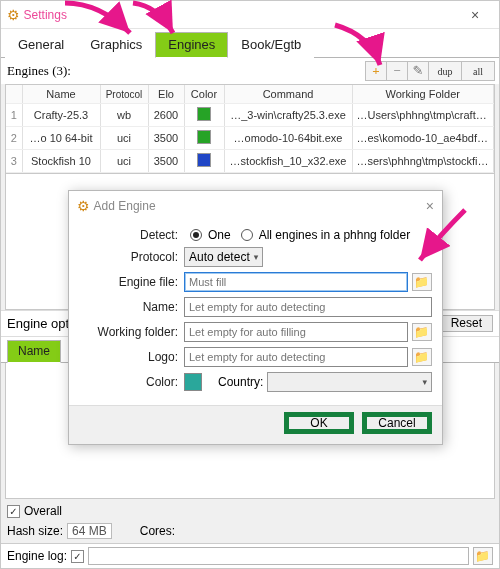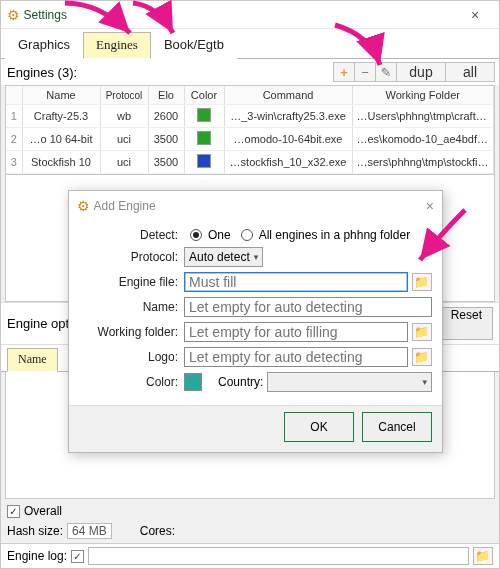--- a/index.html
+++ b/index.html
@@ -27,21 +27,21 @@
     display: flex;
     align-items: center;
     padding: 0 4px 0 6px;
     border-bottom: 1px solid #e4e4e4;
   }
   .titlebar .gear {
     color: #d28a19;
     font-size: 14px;
     margin-right: 4px;
   }
-  .titlebar .title { color: #14532d; }
+  .titlebar .title { color: #ec4899; }
   .titlebar .spacer { flex: 1; }
   .titlebar .close { width: 40px; text-align: center; color: #555; font-size: 14px; }
   .tabs {
     display: flex;
     background: #fff;
     border-bottom: 1px solid #b5b5b5;
     padding: 2px 4px 0 4px;
     gap: 0;
   }
   .tab {
@@ -50,63 +50,63 @@
     border-bottom: none;
     position: relative;
     top: 1px;
     background: #fff;
     color: #222;
     font-size: 13px;
   }
   .tab.active {
     border: 1px solid #b5b5b5;
     border-bottom: 1px solid #fff;
-    background: #fef9c3;
-    font-family: Liberation Serif, serif;
+    background: #84cc16;
   }
   .engines-bar {
     display: flex;
     align-items: center;
     padding: 3px 4px;
     background: #fff;
+    font-family: Liberation Serif, serif;
   }
   .engines-bar .lbl { font-size: 13px; padding-left: 2px; }
   .engines-bar .spacer { flex: 1; }
   .bar-buttons { display: flex; gap: 0; }
   .bar-btn {
     width: 22px; height: 20px;
     border: 1px solid #bfbfbf;
     background: #f4f4f4;
     display: inline-flex; align-items: center; justify-content: center;
     font-size: 13px; color: #777;
     margin-left: -1px;
   }
   .bar-btn.plus { color: #e09a23; font-weight: bold; }
-  .bar-btn.wide { width: 50px; font-size: 14px; color: #333; }
+  .bar-btn.wide { width: 34px; font-size: 10px; color: #333; }
   .table-wrap { background: #fff; border: 1px solid #c8c8c8; margin: 0 4px; }
   table.engines { width: 100%; border-collapse: collapse; table-layout: fixed; }
   table.engines th, table.engines td {
     border-right: 1px solid #e0e0e0;
     border-bottom: 1px solid #eee;
     padding: 3px 4px;
     text-align: center;
     font-weight: normal;
     font-size: 11px;
     color: #333;
     overflow: hidden; white-space: nowrap; text-overflow: ellipsis;
   }
   table.engines th { background: #fafafa; color:#333; text-align: center; }
   .colorbox { display:inline-block; width:14px; height:14px; border:1px solid #999; }
   .filler { flex: 1; background: #fff; margin: 0 4px; border-left:1px solid #c8c8c8; border-right:1px solid #c8c8c8; border-bottom:1px solid #c8c8c8;}
   .eng-opt-bar {
     display:flex; align-items:center; padding: 4px 6px; background:#fff; border-top:1px solid #ddd; border-bottom:1px solid #ddd;
   }
   .eng-opt-bar .lbl { font-size:13px; }
   .eng-opt-bar .spacer { flex:1; }
-  .reset-btn { height:33px; padding:0 10px; border:1px solid #b5b5b5; background:#efefef; }
+  .reset-btn { height:17px; padding:0 10px; border:1px solid #b5b5b5; background:#efefef; }
   .sub-tabs {
     display:flex; background:#fff; border-bottom:1px solid #b5b5b5; padding:2px 4px 0 6px;
   }
   .sub-tabs .tab { font-size:12px; padding:3px 10px 4px 10px; }
   .middle-blank { background:#fff; flex:1; margin:0 4px; border:1px solid #c8c8c8; border-top:none; }
   .bottom-rows { background:#f0f0f0; padding:2px 6px; font-size:12px; }
   .row-line { display:flex; align-items:center; gap:4px; height:20px; }
   .cb { width:13px; height:13px; border:1px solid #888; background:#fff; display:inline-flex; align-items:center; justify-content:center; font-size:10px; color:#333;}
   .eng-log-row { display:flex; align-items:center; gap:4px; padding:3px 6px; border-top:1px solid #ccc; background:#fff; }
   .eng-log-row input[type="text"] { flex:1; height:18px; border:1px solid #b5b5b5; background:#fff; }
@@ -127,49 +127,50 @@
     color:#888; font-size:12px;
   }
   .dlg-title .gear { color:#d28a19; margin-right:4px; font-size:14px; }
   .dlg-title .spacer { flex:1; }
   .dlg-title .close { color:#888; font-size:14px; }
   .dlg-body { padding: 2px 10px 8px 10px; }
   .form-row { display:flex; align-items:center; margin:5px 0; }
   .form-row .lab { width:105px; text-align:right; padding-right:6px; color:#222; }
   .form-row .ctl { flex:1; display:flex; align-items:center; gap:4px; }
   .txt {
-    flex:1; height:20px; border:1px solid #888; padding:0 4px; color:#888; font-size:14px; background:#fff;
+    flex:1; height:20px; border:1px solid #888; padding:0 4px; color:#888; font-size:11px; background:#fff;
   }
   .txt.hl { border:1px solid #2a7bd6; box-shadow:0 0 0 1px #9ec8f0 inset; }
   .sel { height:20px; border:1px solid #999; background:#efefef; padding:0 4px; font-size:12px; display:inline-flex; align-items:center; gap:4px;}
   .sel .caret { font-size:9px; color:#555; }
   .radio { width:12px; height:12px; border:1px solid #555; border-radius:50%; display:inline-flex; align-items:center; justify-content:center; margin:0 2px 0 6px;}
   .radio.sel-dot::after { content:""; width:6px; height:6px; background:#222; border-radius:50%; }
   .color-swatch { width:18px; height:18px; border:1px solid #888; background:#2aa79b; }
   .textarea { width:100%; height:60px; border:1px solid #888; background:#fff; }
   .dlg-buttons { display:flex; justify-content:flex-end; gap:8px; padding:6px 10px 10px 0; background:#f0f0f0; border-top:1px solid #ddd;}
-  .btn { width:70px; height:30px; border:1px solid #15803d; background:#efefef; display:inline-flex; align-items:center; justify-content:center; }
+  .btn { width:70px; height:22px; border:5px solid #15803d; background:#efefef; display:inline-flex; align-items:center; justify-content:center; }
 
   
   .arrow { position:absolute; z-index:100; pointer-events:none; }
   .arrow svg { overflow:visible; }
 </style>
 </head>
 <body>
 
 <div class="window">
 
   <div class="titlebar">
     <span class="gear">⚙</span>
     <span class="title">Settings</span>
     <span class="spacer"></span>
     <span class="close">×</span>
   </div>
 
   <div class="tabs">
+    <div class="tab">General</div>
     <div class="tab">Graphics</div>
     <div class="tab active">Engines</div>
     <div class="tab">Book/Egtb</div>
   </div>
 
   <div class="engines-bar">
     <span class="lbl">Engines (3):</span>
     <span class="spacer"></span>
     <span class="bar-buttons">
       <span class="bar-btn plus">+</span>

